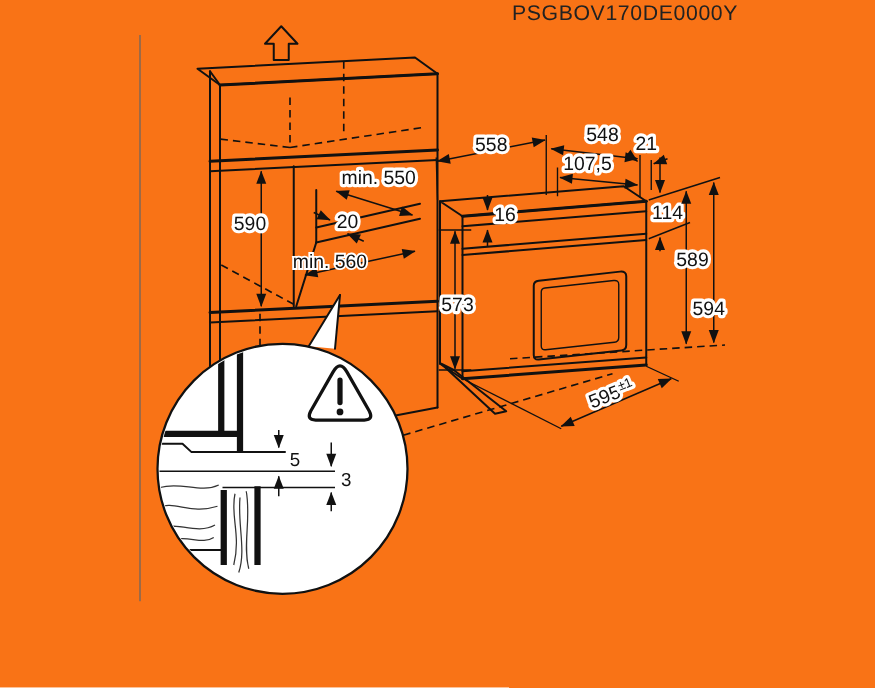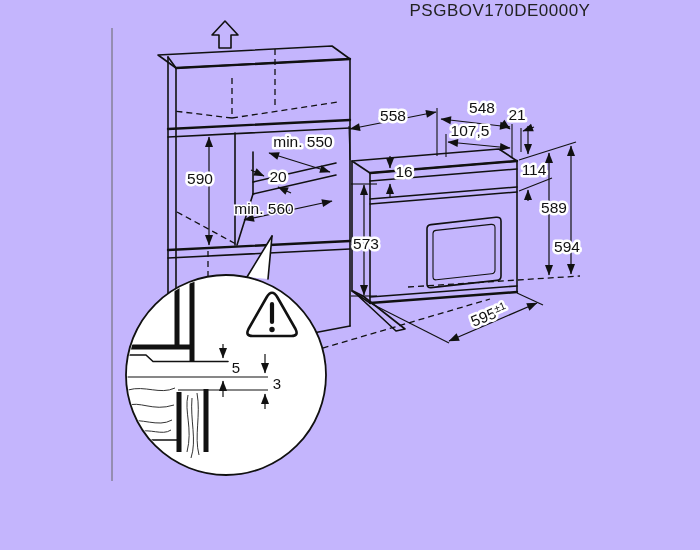--- a/index.html
+++ b/index.html
@@ -1,16 +1,16 @@
 <!DOCTYPE html>
 <html><head>
 <meta charset="utf-8">
 <style>
   html,body{margin:0;padding:0;background:#fff;}
-  .stage{position:relative;width:700px;height:550px;background:#c4b5fd;font-family:"Liberation Sans",sans-serif;}
+  .stage{position:relative;width:700px;height:550px;background:#f97316;font-family:"Liberation Sans",sans-serif;}
   svg{display:block;}
   svg text{font-family:"Liberation Sans","DejaVu Sans",sans-serif;fill:#111;}
   .title-text{font-size:17px;letter-spacing:.5px;fill:#222;}
   .lbl{font-size:15.5px;}
   .lbl-sm{font-size:15px;}
   .halo{paint-order:stroke;stroke:#ffffff;stroke-width:5px;stroke-linejoin:round;}
   .ln{stroke:#111;stroke-width:1.6;fill:none;stroke-linecap:round;stroke-linejoin:round;}
   .ln-thick{stroke:#111;stroke-width:2.4;fill:none;stroke-linecap:round;stroke-linejoin:round;}
   .ln-thin{stroke:#111;stroke-width:1.1;fill:none;}
   .dash{stroke:#111;stroke-width:1.3;fill:none;stroke-dasharray:6 4;}

